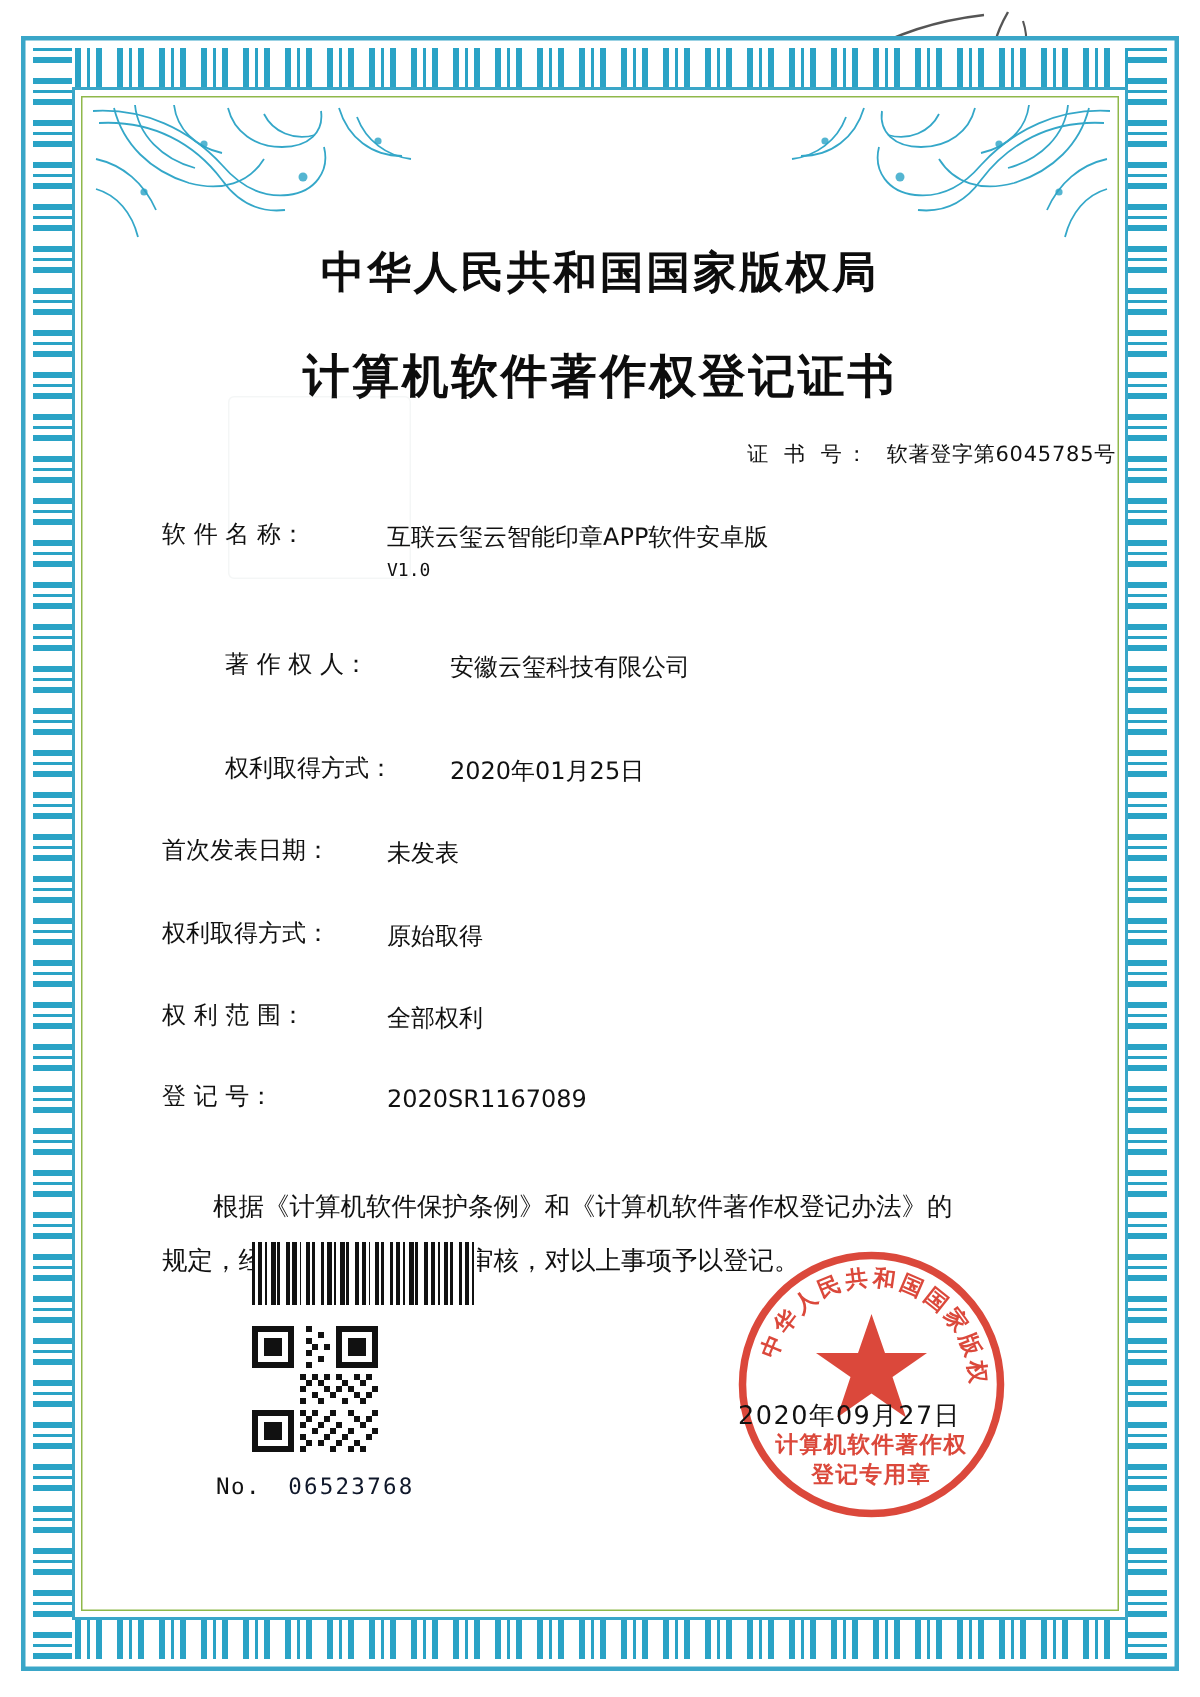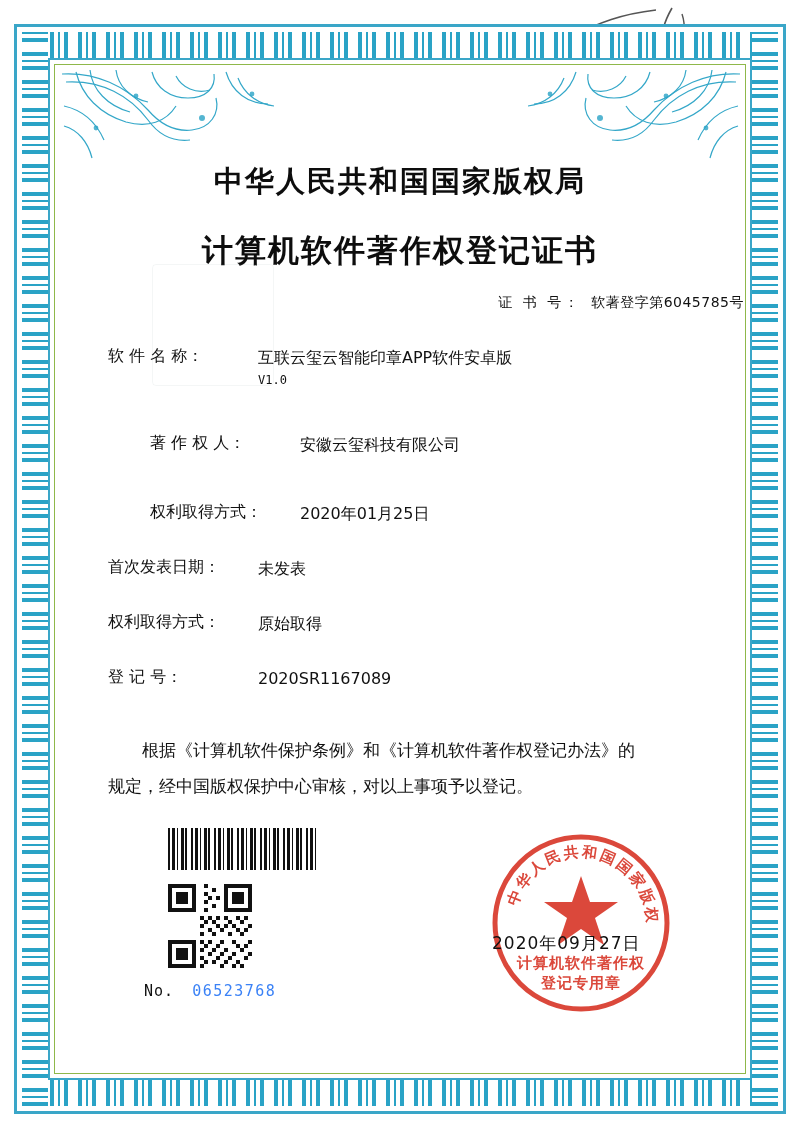--- a/index.html
+++ b/index.html
@@ -174,21 +174,21 @@
     width: 84px; height: 84px;
   }
   .no-line {
     position: absolute;
     left: 88px; top: 916px;
     font-size: 15px;
     font-family: "DejaVu Sans Mono", monospace;
     color: #111;
     letter-spacing: 1px;
   }
-  .no-line .num { color: #3b82f6; margin-left: 8px; letter-spacing: 1.5px; margin-top: 36px; }
+  .no-line .num { color: #0f172a; margin-left: 8px; letter-spacing: 1.5px; margin-top: 36px; }
 
   
   .seal {
     position: absolute;
     left: 430px; top: 762px;
     width: 190px; height: 190px;
   }
   .date-line {
     position: absolute;
     left: 436px; top: 866px;
@@ -316,20 +316,24 @@
     <div class="field" style="margin-top:30px">
       <div class="k">首次发表日期：</div>
       <div class="v">未发表</div>
     </div>
 
     <div class="field" style="margin-top:30px">
       <div class="k">权利取得方式：</div>
       <div class="v">原始取得</div>
     </div>
 
+    <div class="field" style="margin-top:30px">
+      <div class="k">权 利 范 围：</div>
+      <div class="v">全部权利</div>
+    </div>
 
     <div class="field" style="margin-top:30px">
       <div class="k">登 记 号：</div>
       <div class="v v-mono">2020SR1167089</div>
     </div>
 
     <div class="para">
       <span>根据《计算机软件保护条例》和《计算机软件著作权登记办法》的</span>
       <span class="l2">规定，经中国版权保护中心审核，对以上事项予以登记。</span>
     </div>

